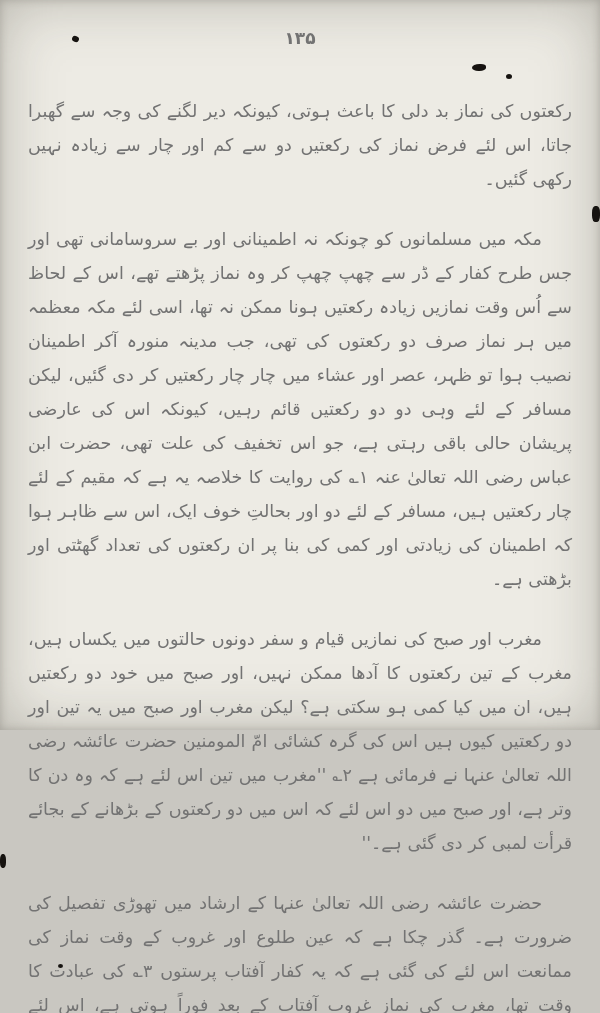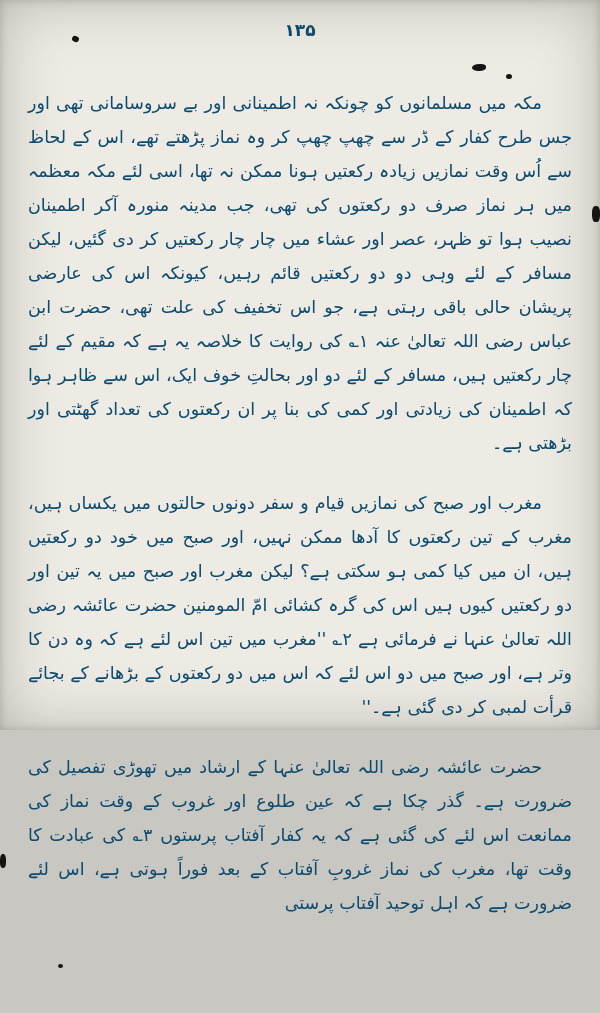--- a/index.html
+++ b/index.html
@@ -12,24 +12,24 @@
     background: #c9c7c1;
     font-family: "DejaVu Sans", sans-serif;
     overflow: hidden;
   }
   .paper {
     position: relative;
     width: 600px;
     height: 730px;
     background: #edebe4;
     box-shadow: inset 0 0 60px rgba(90,85,75,0.35), inset 0 0 8px rgba(60,55,50,0.25);
-    color: #0c4a6e;
+    color: #737373;
     direction: rtl;
     box-sizing: border-box;
-    padding: 20px 28px 10px 28px;
+    padding: 28px 28px 10px 28px;
   }
   .pageno {
     text-align: center;
     font-size: 17px;
     letter-spacing: 2px;
     margin-bottom: 46px;
     font-weight: bold;
   }
   .body-text p {
     margin: 0 0 26px 0;
@@ -56,20 +56,21 @@
   .speck.s6 { left: 58px;  top: 964px; width: 5px;  height: 4px; }
 </style>
 </head>
 <body>
 
 <div class="paper">
 
   <div class="pageno">۱۳۵</div>
 
   <div class="body-text">
+    <p>رکعتوں کی نماز بد دلی کا باعث ہوتی، کیونکہ دیر لگنے کی وجہ سے گھبرا جاتا، اس لئے فرض نماز کی رکعتیں دو سے کم اور چار سے زیادہ نہیں رکھی گئیں۔</p>
     <p class="indent">مکہ میں مسلمانوں کو چونکہ نہ اطمینانی اور بے سروسامانی تھی اور جس طرح کفار کے ڈر سے چھپ چھپ کر وہ نماز پڑھتے تھے، اس کے لحاظ سے اُس وقت نمازیں زیادہ رکعتیں ہونا ممکن نہ تھا، اسی لئے مکہ معظمہ میں ہر نماز صرف دو رکعتوں کی تھی، جب مدینہ منورہ آکر اطمینان نصیب ہوا تو ظہر، عصر اور عشاء میں چار چار رکعتیں کر دی گئیں، لیکن مسافر کے لئے وہی دو دو رکعتیں قائم رہیں، کیونکہ اس کی عارضی پریشان حالی باقی رہتی ہے، جو اس تخفیف کی علت تھی، حضرت ابن عباس رضی اللہ تعالیٰ عنہ ۱؎ کی روایت کا خلاصہ یہ ہے کہ مقیم کے لئے چار رکعتیں ہیں، مسافر کے لئے دو اور بحالتِ خوف ایک، اس سے ظاہر ہوا کہ اطمینان کی زیادتی اور کمی کی بنا پر ان رکعتوں کی تعداد گھٹتی اور بڑھتی ہے۔</p>
     <p class="indent">مغرب اور صبح کی نمازیں قیام و سفر دونوں حالتوں میں یکساں ہیں، مغرب کے تین رکعتوں کا آدھا ممکن نہیں، اور صبح میں خود دو رکعتیں ہیں، ان میں کیا کمی ہو سکتی ہے؟ لیکن مغرب اور صبح میں یہ تین اور دو رکعتیں کیوں ہیں اس کی گرہ کشائی امّ المومنین حضرت عائشہ رضی اللہ تعالیٰ عنہا نے فرمائی ہے ۲؎ ''مغرب میں تین اس لئے ہے کہ وہ دن کا وتر ہے، اور صبح میں دو اس لئے کہ اس میں دو رکعتوں کے بڑھانے کے بجائے قرأت لمبی کر دی گئی ہے۔''</p>
     <p class="indent">حضرت عائشہ رضی اللہ تعالیٰ عنہا کے ارشاد میں تھوڑی تفصیل کی ضرورت ہے۔ گذر چکا ہے کہ عین طلوع اور غروب کے وقت نماز کی ممانعت اس لئے کی گئی ہے کہ یہ کفار آفتاب پرستوں ۳؎ کی عبادت کا وقت تھا، مغرب کی نماز غروبِ آفتاب کے بعد فوراً ہوتی ہے، اس لئے ضرورت ہے کہ اہل توحید آفتاب پرستی</p>
   </div>
 
   <span class="speck s1"></span>
   <span class="speck s2"></span>
   <span class="speck s3"></span>
   <span class="speck s4"></span>
   <span class="speck s5"></span>

